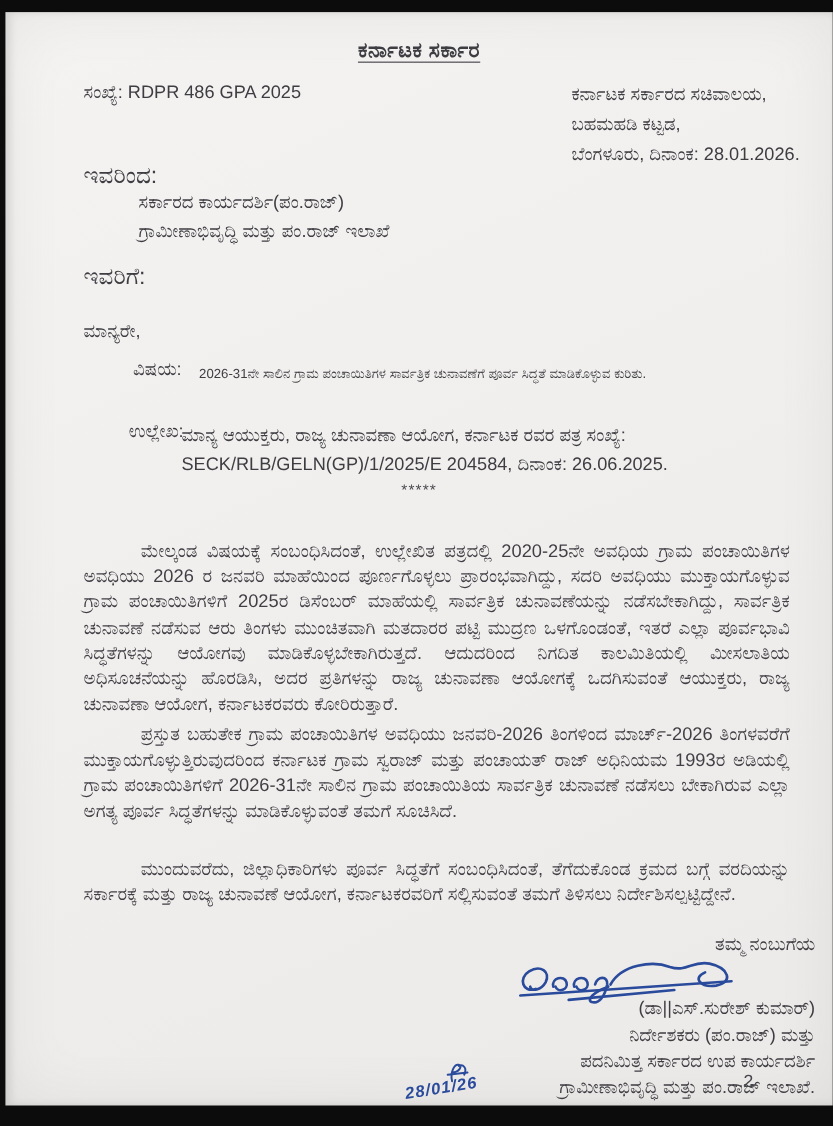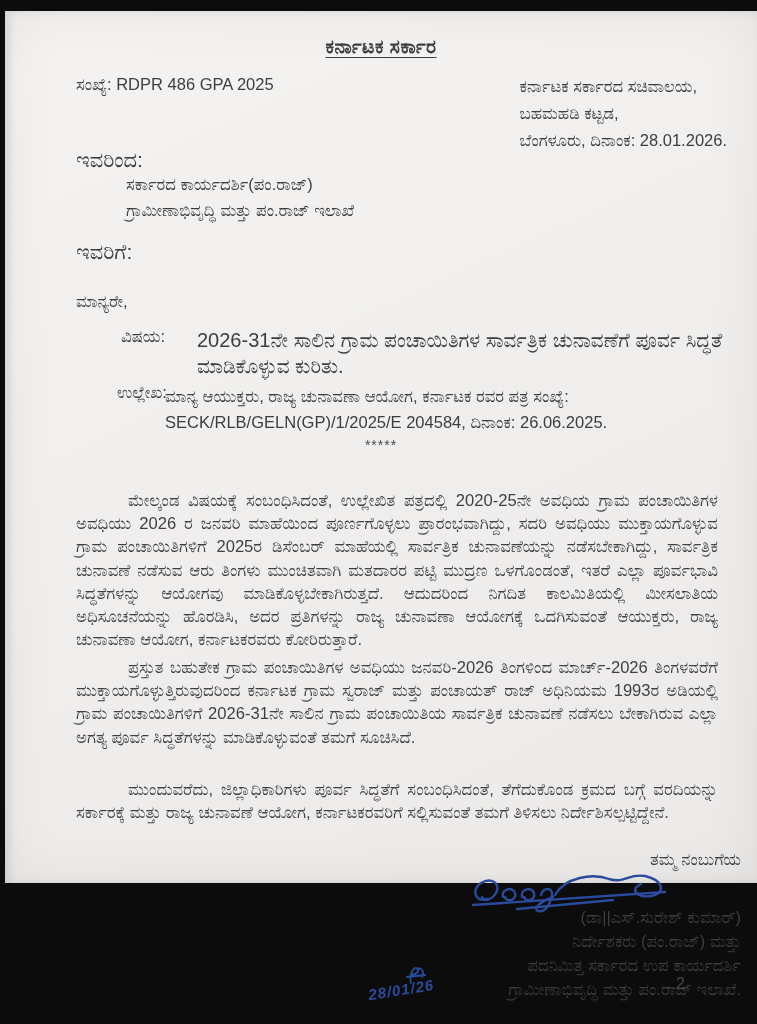--- a/index.html
+++ b/index.html
@@ -2,39 +2,39 @@
 <html><head>
 <meta charset="utf-8">
 <style>
   html,body{margin:0;padding:0;}
   body{
     width:757px;height:1024px;position:relative;overflow:hidden;
     background:#0c0c0c;
     font-family:"Liberation Sans","DejaVu Sans",sans-serif;
   }
   .paper{
-    position:absolute;left:5px;top:11px;width:752px;height:872px;
+    position:absolute;left:5px;top:11px;width:752px;height:994px;
     background:linear-gradient(155deg,#f4f3f2 0%,#f0efed 45%,#eceae8 100%);
     box-shadow:inset 0 0 60px rgba(0,0,0,0.06), inset 4px 0 8px rgba(0,0,0,0.10);
     color:#3e3d42;
   }
   .abs{position:absolute;}
   .doc-title{
     left:0;right:0;top:25px;text-align:center;
     font-size:19px;font-weight:bold;letter-spacing:0.5px;
     text-decoration:underline;text-underline-offset:4px;
   }
   .ref-no{left:71px;top:64px;font-size:16.5px;}
   .office-block{right:30px;top:62px;text-align:left;font-size:16.5px;line-height:27px;}
   .label-col{left:71px;font-size:21px;}
   .from-lines{left:121px;top:160px;font-size:16.5px;line-height:26px;}
   .to-lines{left:121px;top:252px;font-size:16.5px;}
   .salutation{left:71px;top:281px;font-size:16.5px;}
   .subj-label{left:116px;top:316px;font-size:16.5px;}
-  .subj-text{left:176px;top:316px;width:546px;font-size:20px;line-height:26px;margin-left:16px;}
+  .subj-text{left:176px;top:316px;width:546px;font-size:12px;line-height:26px;}
   .ref-label{left:112px;top:372px;font-size:16.5px;}
   .ref-text{left:160px;top:372px;width:550px;font-size:16.5px;line-height:26px;}
   .separator{left:0;right:0;top:426px;text-align:center;font-size:14px;letter-spacing:1px;color:#4a494e;}
   .para{
     left:71px;width:642px;font-size:16.6px;line-height:23.2px;
     text-align:justify;text-indent:52px;color:#413f45;
   }
   .p1{top:478px;}
   .p2{top:645px;}
   .p3{top:767px;}

